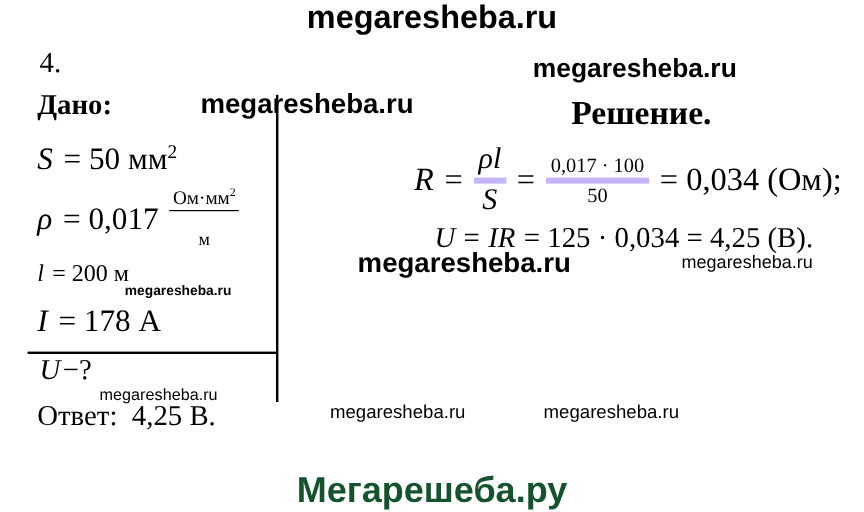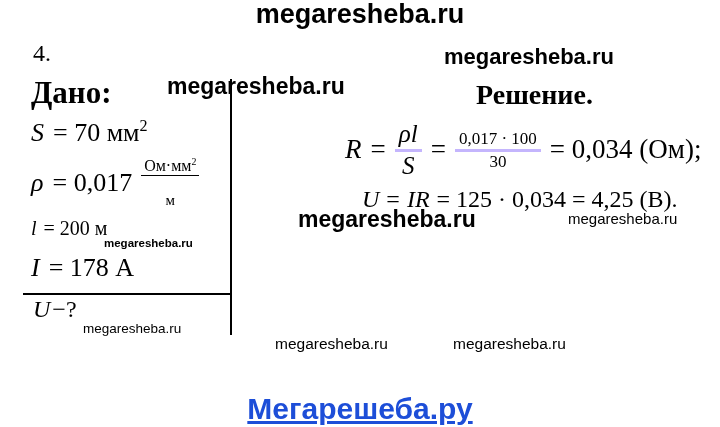--- a/index.html
+++ b/index.html
@@ -32,35 +32,34 @@
   .heading { font-weight: 700; }
   sup { font-size: 0.62em; line-height: 0; }
   .frac {
     display: inline-flex;
     flex-direction: column;
     align-items: center;
     text-align: center;
     line-height: 1.05;
   }
   .frac .num {
-    border-bottom: 3px solid #c4b5fd;
+    border-bottom: 5px solid #c4b5fd;
     padding: 0 4px 1px 4px;
   }
   .frac .den { padding-top: 1px; }
   .frac-small { line-height: 1.0; }
   .frac-small .num { border-bottom: 1.5px solid #000000; padding: 0 3px 1px 3px; }
   .line { position: absolute; background: #000000; }
   .footer-title {
     position: absolute;
     left: 0; right: 0;
     text-align: center;
     font-family: "Liberation Sans", sans-serif;
     font-weight: 700;
-    color: #1d4ed8;
-    text-decoration: underline;
+    color: #14532d;
   }
   .center-text { position: absolute; left: 0; right: 0; text-align: center; }
 </style>
 </head>
 <body>
 
 <div class="page">
 
   <div class="wm bold center-text" style="top: 0px; font-size: 27px;">megaresheba.ru</div>
 
@@ -68,25 +67,25 @@
 
   <div class="wm bold" style="left: 167px; top: 74px; font-size: 23px;">megaresheba.ru</div>
   <div class="wm bold" style="left: 444px; top: 45px; font-size: 22px;">megaresheba.ru</div>
   <div class="wm bold" style="left: 104px; top: 237px; font-size: 11.5px;">megaresheba.ru</div>
   <div class="wm bold" style="left: 298px; top: 207px; font-size: 23px;">megaresheba.ru</div>
   <div class="wm" style="left: 568px; top: 211px; font-size: 15px;">megaresheba.ru</div>
   <div class="wm" style="left: 83px; top: 322px; font-size: 13.5px;">megaresheba.ru</div>
   <div class="wm" style="left: 275px; top: 336px; font-size: 15.5px;">megaresheba.ru</div>
   <div class="wm" style="left: 453px; top: 336px; font-size: 15.5px;">megaresheba.ru</div>
 
-  <div class="math heading" style="left: 31px; top: 76px; font-size: 31px;">Дано:</div>
+  <div class="math heading" style="left: 31px; top: 76px; font-size: 24px;">Дано:</div>
 
   <div class="math mrow" style="left: 31px; top: 119px; font-size: 26px; gap: 9px;">
     <span class="var">S</span>
-    <span><span>= 70 мм</span><sup>2</sup></span>
+    <span><span>= 50 мм</span><sup>2</sup></span>
   </div>
 
   <div class="math mrow" style="left: 31px; top: 161px; height: 44px; font-size: 26px; gap: 9px;">
     <span class="var">ρ</span>
     <span>= 0,017</span>
     <span class="frac frac-small" style="font-size: 16px; gap: 16px;">
       <span class="num"><span>Ом·мм</span><sup>2</sup></span>
       <span class="den" style="font-size: 15px;">м</span>
     </span>
   </div>
@@ -102,34 +101,38 @@
   </div>
 
   <div class="line" style="left: 23px; top: 293px; width: 208px; height: 2px;"></div>
   <div class="line" style="left: 230px; top: 79px; width: 2px; height: 256px;"></div>
 
   <div class="math mrow" style="left: 33px; top: 297px; font-size: 24px; gap: 2px;">
     <span class="var">U</span>
     <span>−?</span>
   </div>
 
+  <div class="math mrow" style="left: 31px; top: 335px; font-size: 24px; gap: 12px;">
+    <span>Ответ:</span>
+    <span>4,25 В.</span>
+  </div>
 
   <div class="math heading" style="left: 476px; top: 80px; font-size: 28px;">Решение.</div>
 
   <div class="math mrow" style="left: 345px; top: 118px; height: 64px; font-size: 27px; gap: 9px;">
     <span class="var">R</span>
     <span>=</span>
     <span class="frac" style="font-size: 25px;">
       <span class="num var">ρl</span>
       <span class="den var">S</span>
     </span>
     <span>=</span>
     <span class="frac" style="font-size: 17px;">
       <span class="num">0,017 · 100</span>
-      <span class="den">30</span>
+      <span class="den">50</span>
     </span>
     <span>= 0,034 (Ом);</span>
   </div>
 
   <div class="math mrow" style="left: 362px; top: 187px; font-size: 24px; gap: 7px;">
     <span class="var">U</span>
     <span>=</span>
     <span class="var">IR</span>
     <span>= 125 · 0,034 = 4,25 (В).</span>
   </div>

